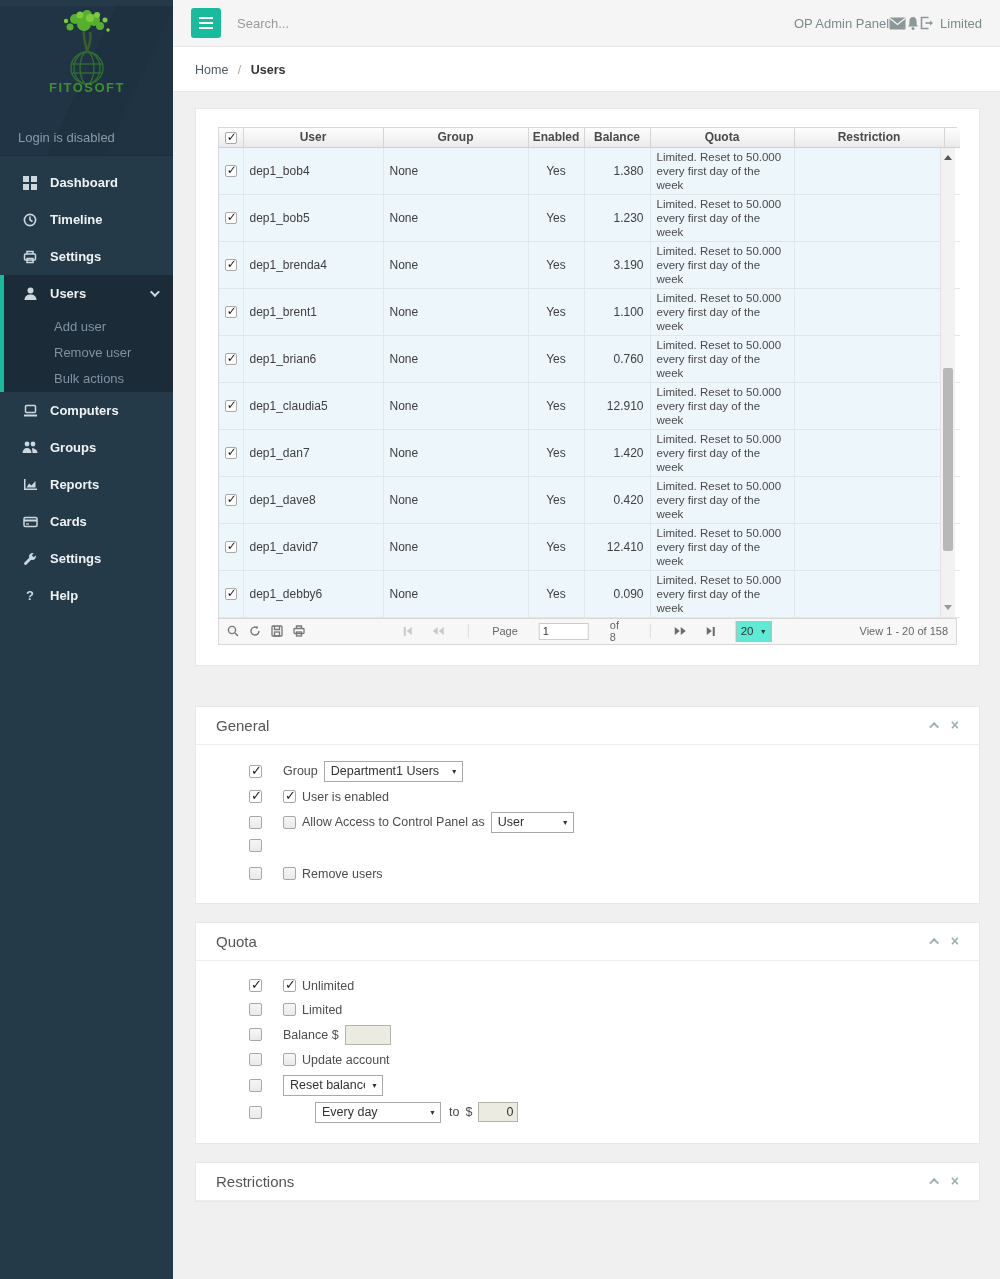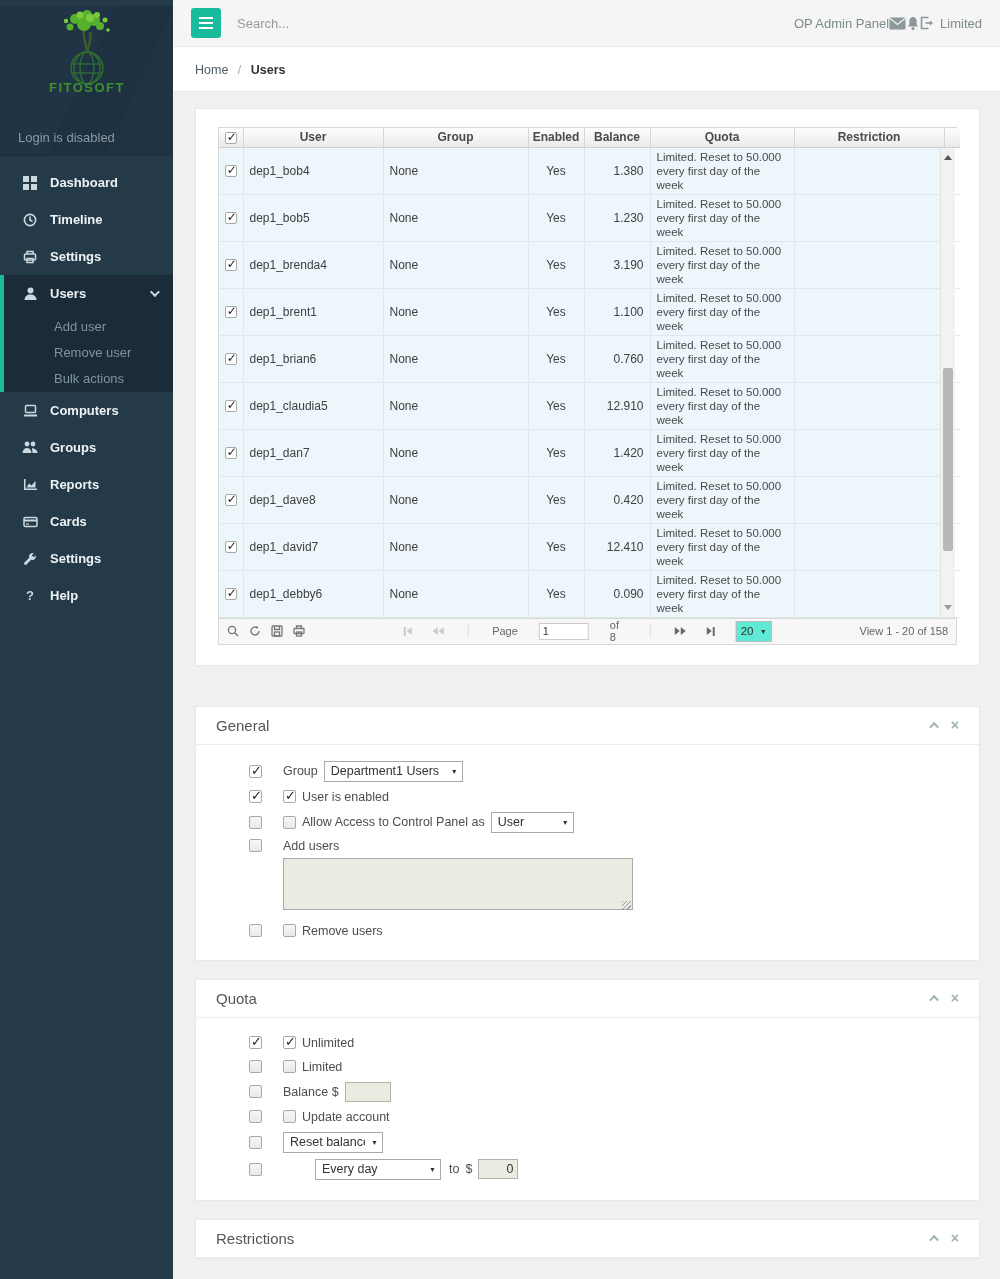--- a/index.html
+++ b/index.html
@@ -527,26 +527,20 @@
           <span class="cb outer-cb"></span>
           <span class="cb inner-cb"></span>
           <span class="flabel">Allow Access to Control Panel as</span>
           <span class="fsel" style="width:83px;">
             <span class="sel-txt">User</span>
               <span class="arr">▼</span>
           </span>
         </div>
         <div class="frow" style="align-items:flex-start;">
           <span class="cb outer-cb"></span>
-          <div class="fcol">
-            <span class="flabel add-users-label">Add users</span>
-            <div class="ta-wrap">
-              <textarea class="fta" style=""></textarea>
-            </div>
-          </div>
         </div>
         <div class="frow" style="margin-top:8px;margin-bottom:2px;">
           <span class="cb outer-cb"></span>
           <span class="cb inner-cb"></span>
           <span class="flabel">Remove users</span>
         </div>
       </div>
     </div>
 
     <div class="panel">

